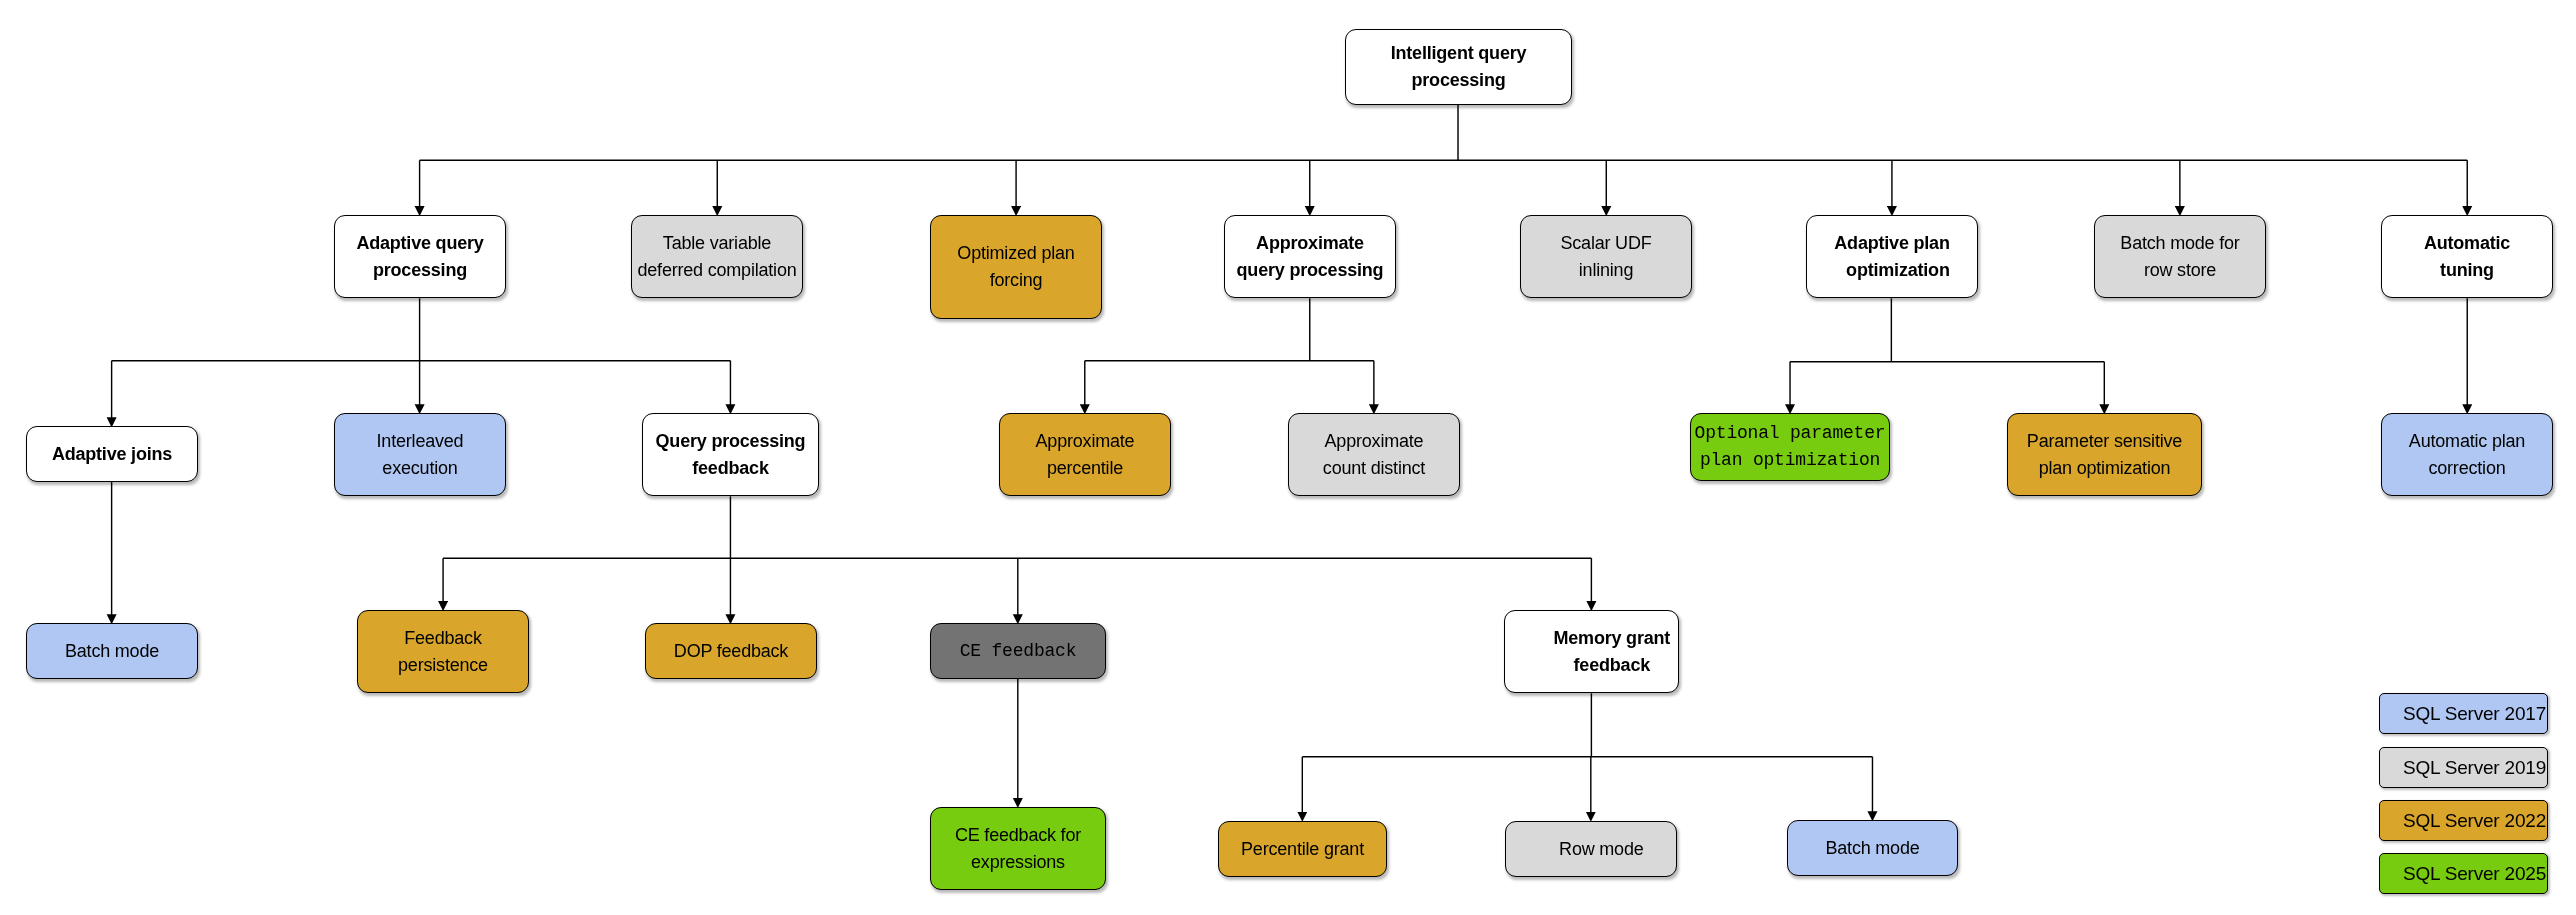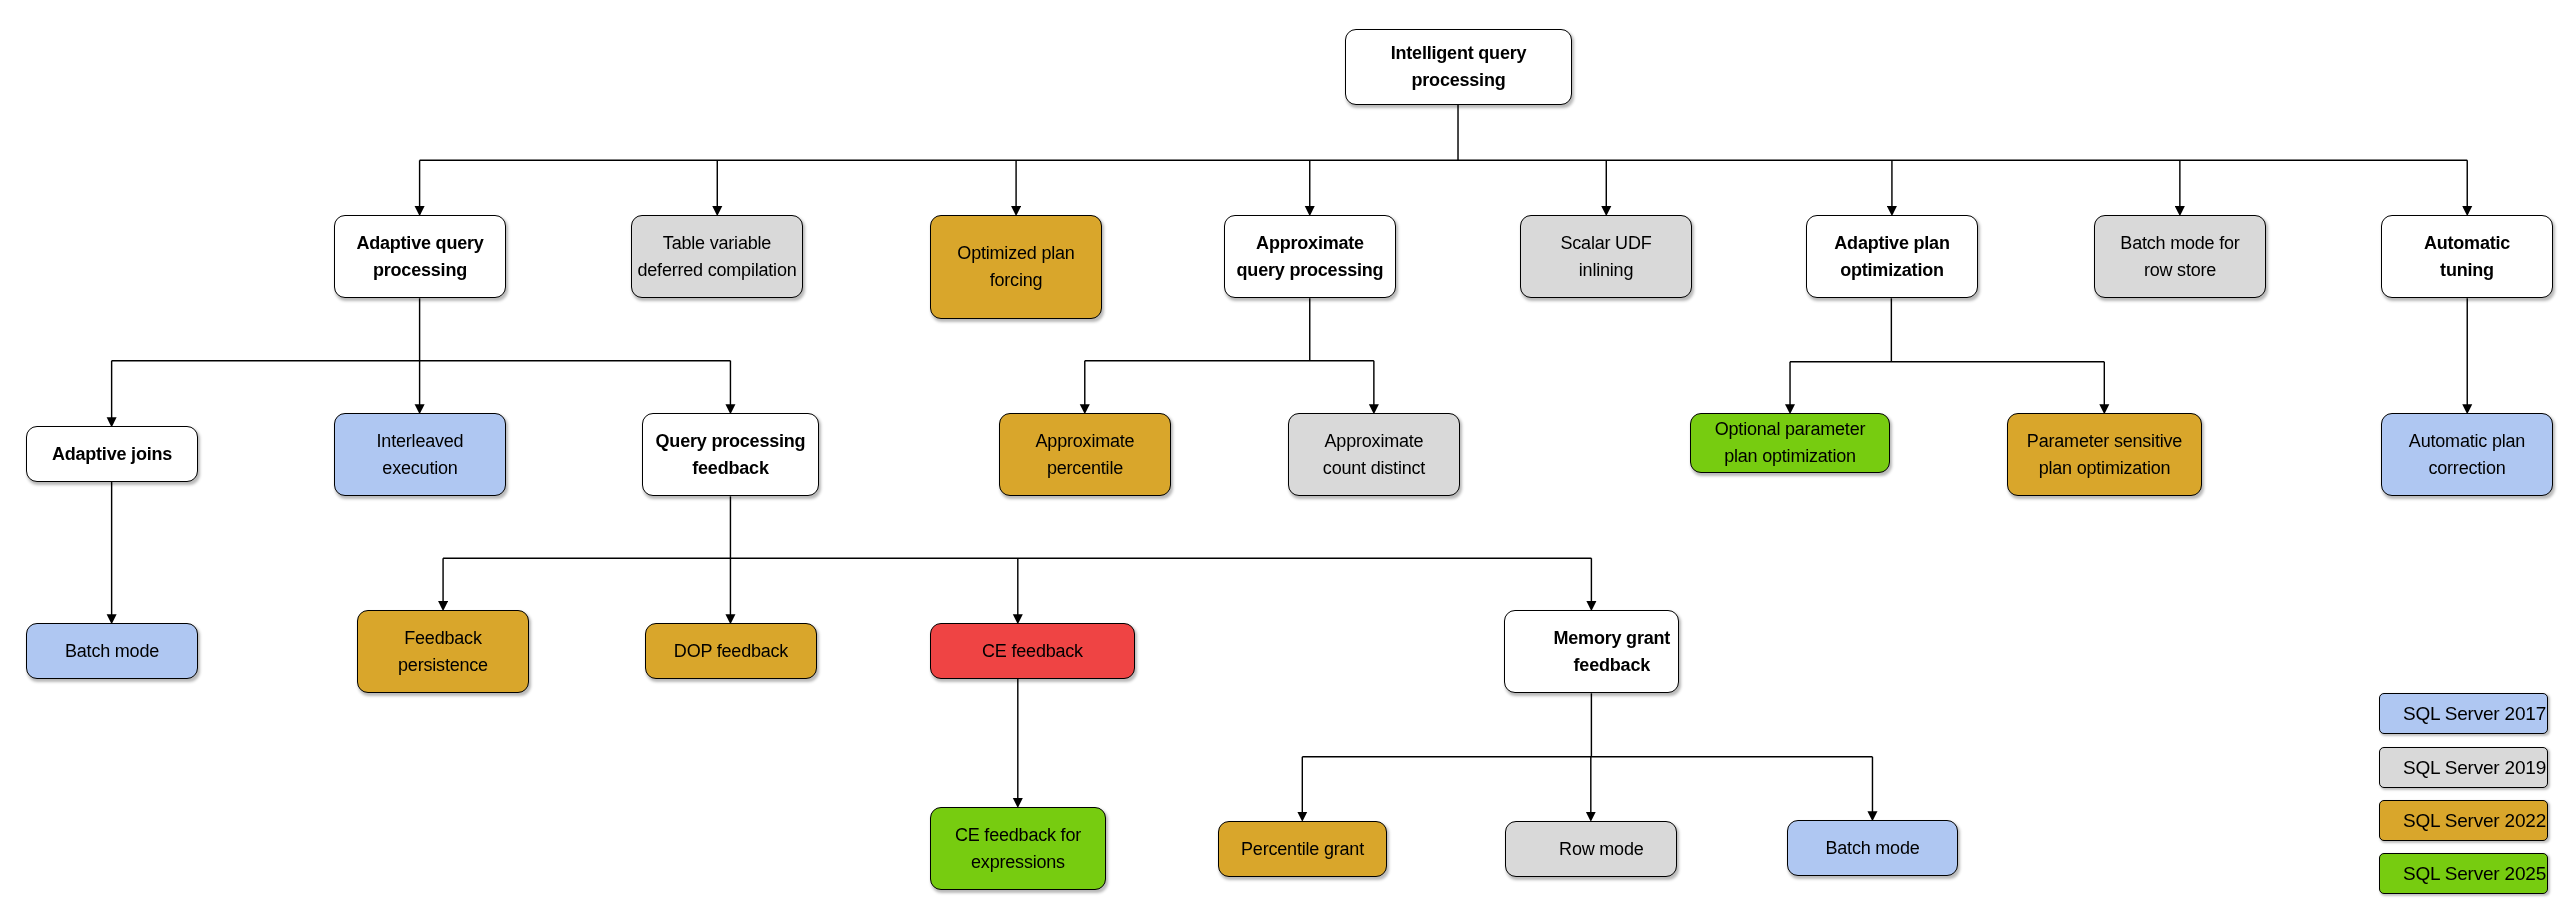--- a/index.html
+++ b/index.html
@@ -148,48 +148,48 @@
   <div class="node bold" style="left: 334px; top: 215px; width: 172px; height: 83px; background-color: rgb(255, 255, 255);">Adaptive query
 processing</div>
   <div class="node" style="left: 631px; top: 215px; width: 172px; height: 83px; background-color: rgb(217, 217, 217);">Table variable
 deferred compilation</div>
   <div class="node" style="left: 930px; top: 215px; width: 172px; height: 104px; background-color: rgb(217, 166, 43);">Optimized plan
 forcing</div>
   <div class="node bold" style="left: 1224px; top: 215px; width: 172px; height: 83px; background-color: rgb(255, 255, 255);">Approximate
 query processing</div>
   <div class="node" style="left: 1520px; top: 215px; width: 172px; height: 83px; background-color: rgb(217, 217, 217);">Scalar UDF
 inlining</div>
-  <div class="node bold" style="left: 1806px; top: 215px; width: 172px; height: 83px; background-color: rgb(255, 255, 255);">Adaptive plan
+  <div class="node bold" style="left: 1806px; top: 215px; width: 172px; height: 83px; background-color: rgb(255, 255, 255); text-align: right;">Adaptive plan
 optimization</div>
   <div class="node" style="left: 2094px; top: 215px; width: 172px; height: 83px; background-color: rgb(217, 217, 217);">Batch mode for
 row store</div>
   <div class="node bold" style="left: 2381px; top: 215px; width: 172px; height: 83px; background-color: rgb(255, 255, 255);">Automatic
 tuning</div>
 
   <div class="node bold" style="left: 26px; top: 426px; width: 172px; height: 56px; background-color: rgb(255, 255, 255);">Adaptive joins</div>
   <div class="node" style="left: 334px; top: 413px; width: 172px; height: 83px; background-color: rgb(175, 199, 242);">Interleaved
 execution</div>
   <div class="node bold" style="left: 642px; top: 413px; width: 177px; height: 83px; background-color: rgb(255, 255, 255);">Query processing
 feedback</div>
   <div class="node" style="left: 999px; top: 413px; width: 172px; height: 83px; background-color: rgb(217, 166, 43);">Approximate
 percentile</div>
   <div class="node" style="left: 1288px; top: 413px; width: 172px; height: 83px; background-color: rgb(217, 217, 217);">Approximate
 count distinct</div>
-  <div class="node" style="left: 1690px; top: 413px; width: 200px; height: 60px; background-color: rgb(119, 204, 16);">Optional parameter
+  <div class="node" style="left: 1690px; top: 413px; width: 200px; height: 68px; background-color: rgb(119, 204, 16); font-family: Liberation Mono, monospace;">Optional parameter
 plan optimization</div>
   <div class="node" style="left: 2007px; top: 413px; width: 195px; height: 83px; background-color: rgb(217, 166, 43);">Parameter sensitive
 plan optimization</div>
   <div class="node" style="left: 2381px; top: 413px; width: 172px; height: 83px; background-color: rgb(175, 199, 242);">Automatic plan
 correction</div>
 
   <div class="node" style="left: 26px; top: 623px; width: 172px; height: 56px; background-color: rgb(175, 199, 242);">Batch mode</div>
   <div class="node" style="left: 357px; top: 610px; width: 172px; height: 83px; background-color: rgb(217, 166, 43);">Feedback
 persistence</div>
   <div class="node" style="left: 645px; top: 623px; width: 172px; height: 56px; background-color: rgb(217, 166, 43);">DOP feedback</div>
-  <div class="node" style="left: 930px; top: 623px; width: 205px; height: 56px; background-color: #ef4444;">CE feedback</div>
+  <div class="node" style="left: 930px; top: 623px; width: 176px; height: 56px; background-color: #737373; font-family: Liberation Mono, monospace;">CE feedback</div>
   <div class="node bold" style="left: 1504px; top: 610px; width: 175px; height: 83px; background-color: rgb(255, 255, 255); padding-left: 44px;">Memory grant
 feedback</div>
 
   <div class="node" style="left: 1218px; top: 821px; width: 169px; height: 56px; background-color: rgb(217, 166, 43);">Percentile grant</div>
   <div class="node" style="left: 930px; top: 807px; width: 176px; height: 83px; background-color: rgb(119, 204, 16);">CE feedback for
 expressions</div>
   <div class="node" style="left: 1505px; top: 821px; width: 172px; height: 56px; background-color: rgb(217, 217, 217); padding-left: 24px;">Row mode</div>
   <div class="node" style="left: 1787px; top: 820px; width: 171px; height: 56px; background-color: rgb(175, 199, 242);">Batch mode</div>
 
   <div class="legend-item" style="top: 693px; background-color: rgb(175, 199, 242);">SQL Server 2017</div>

